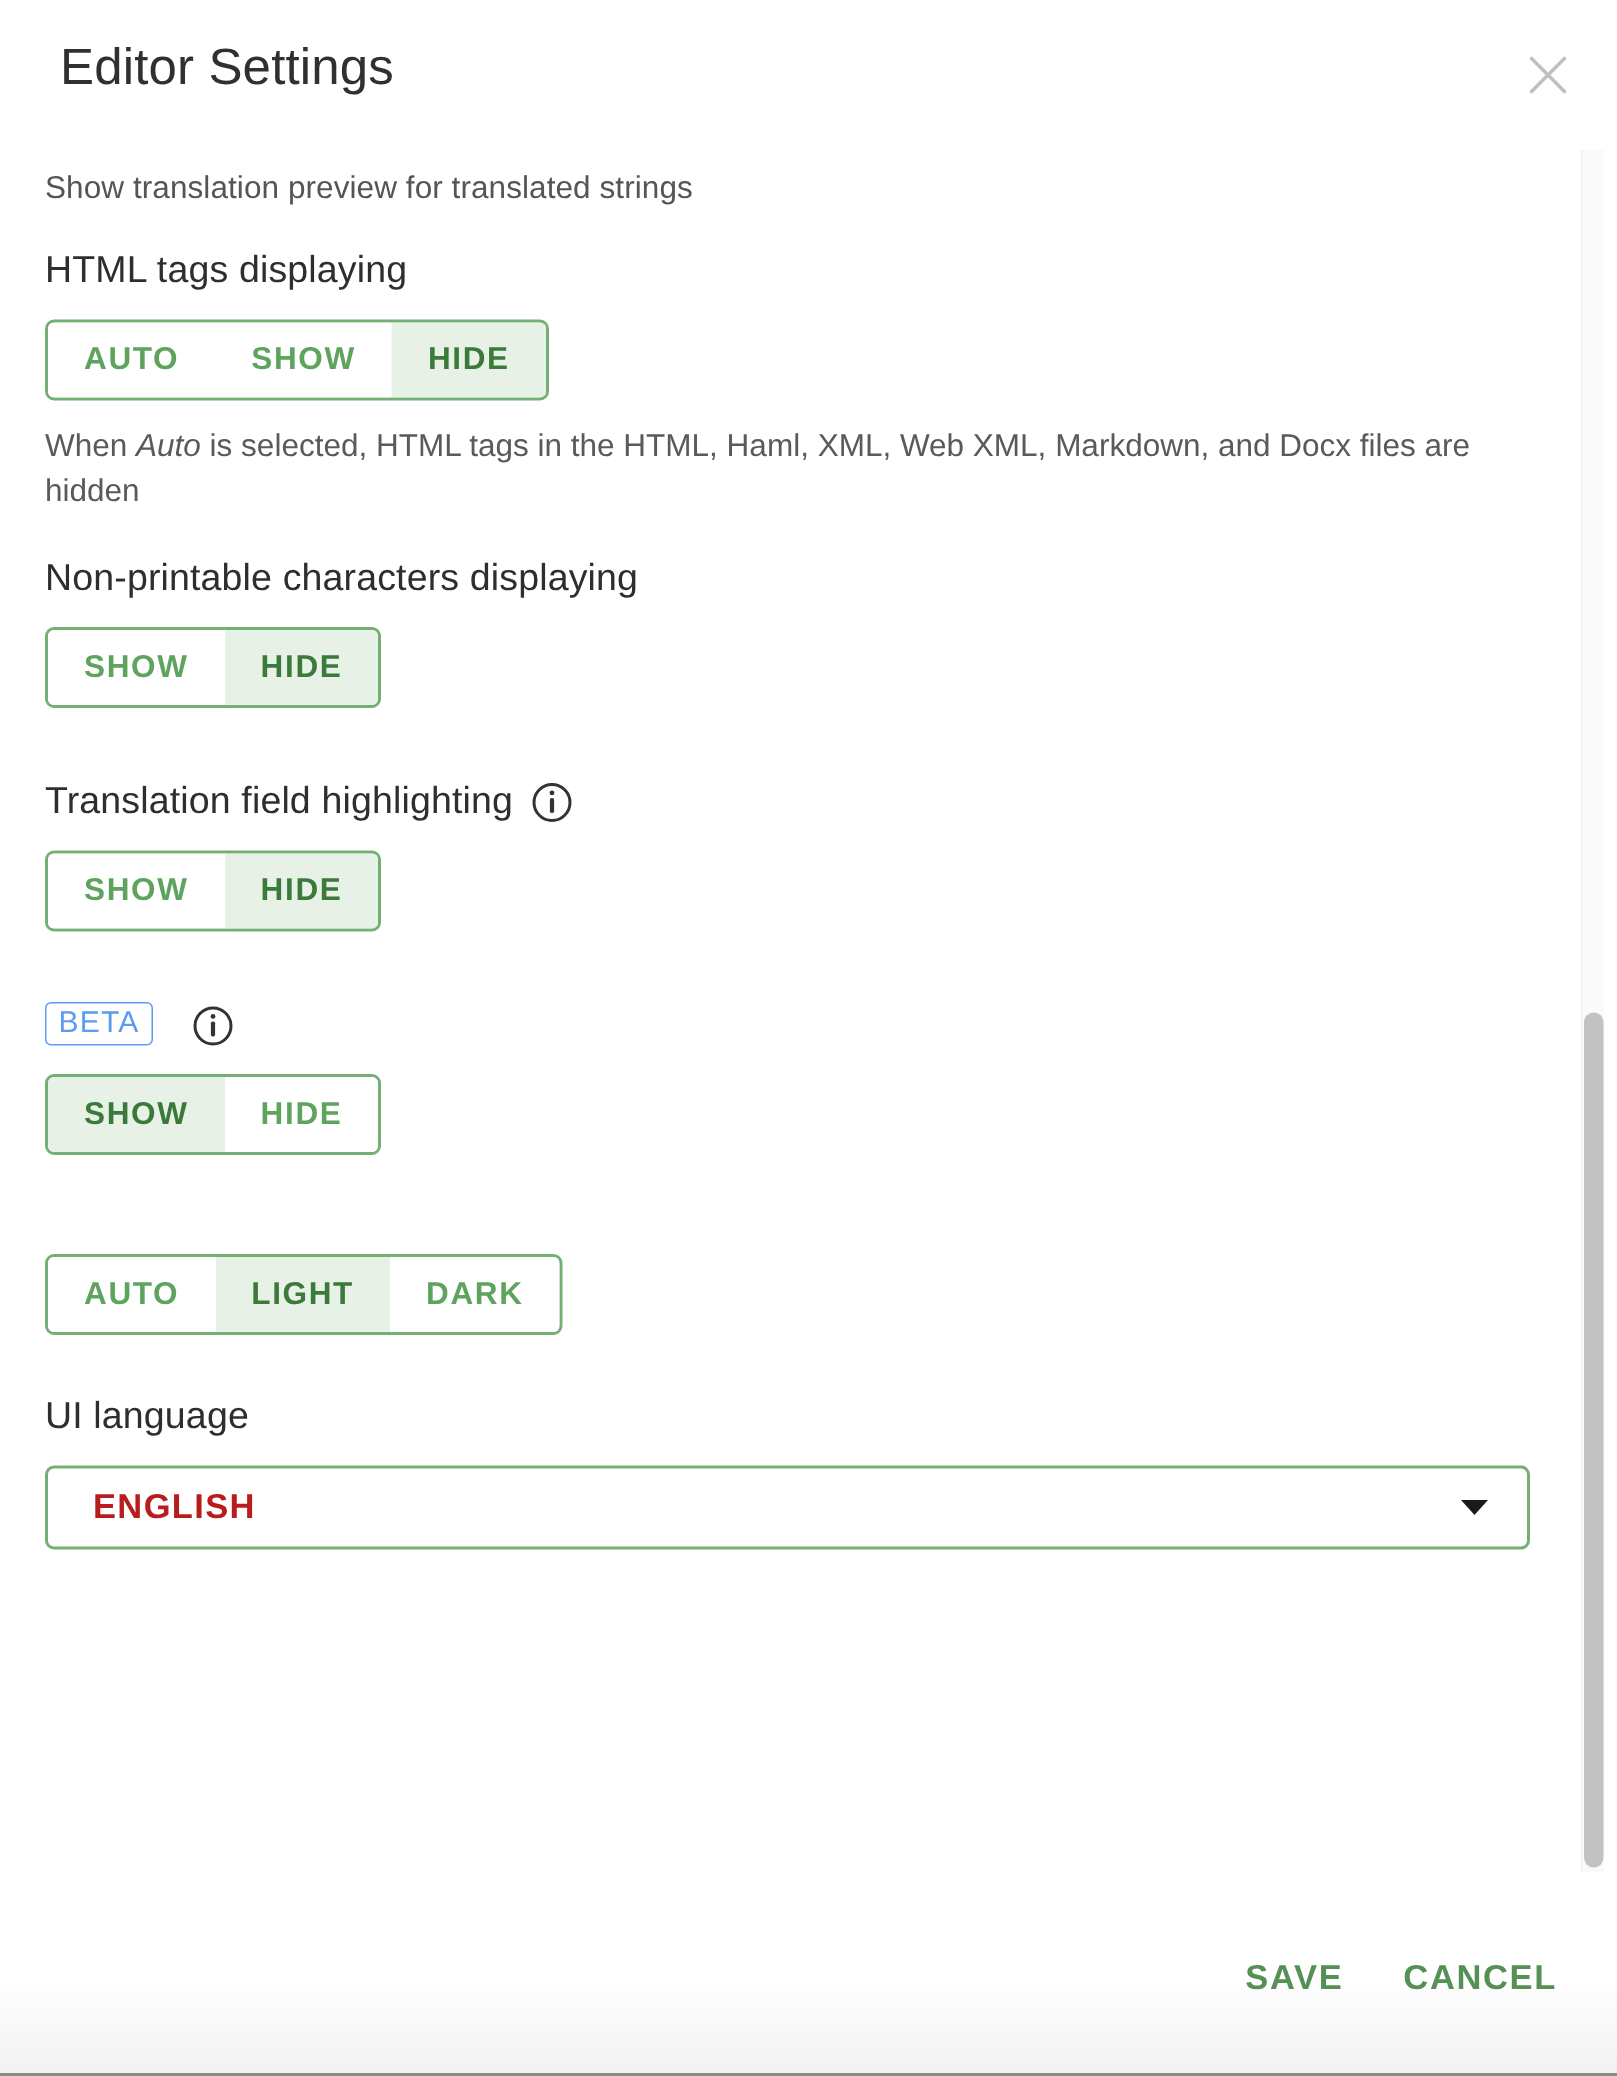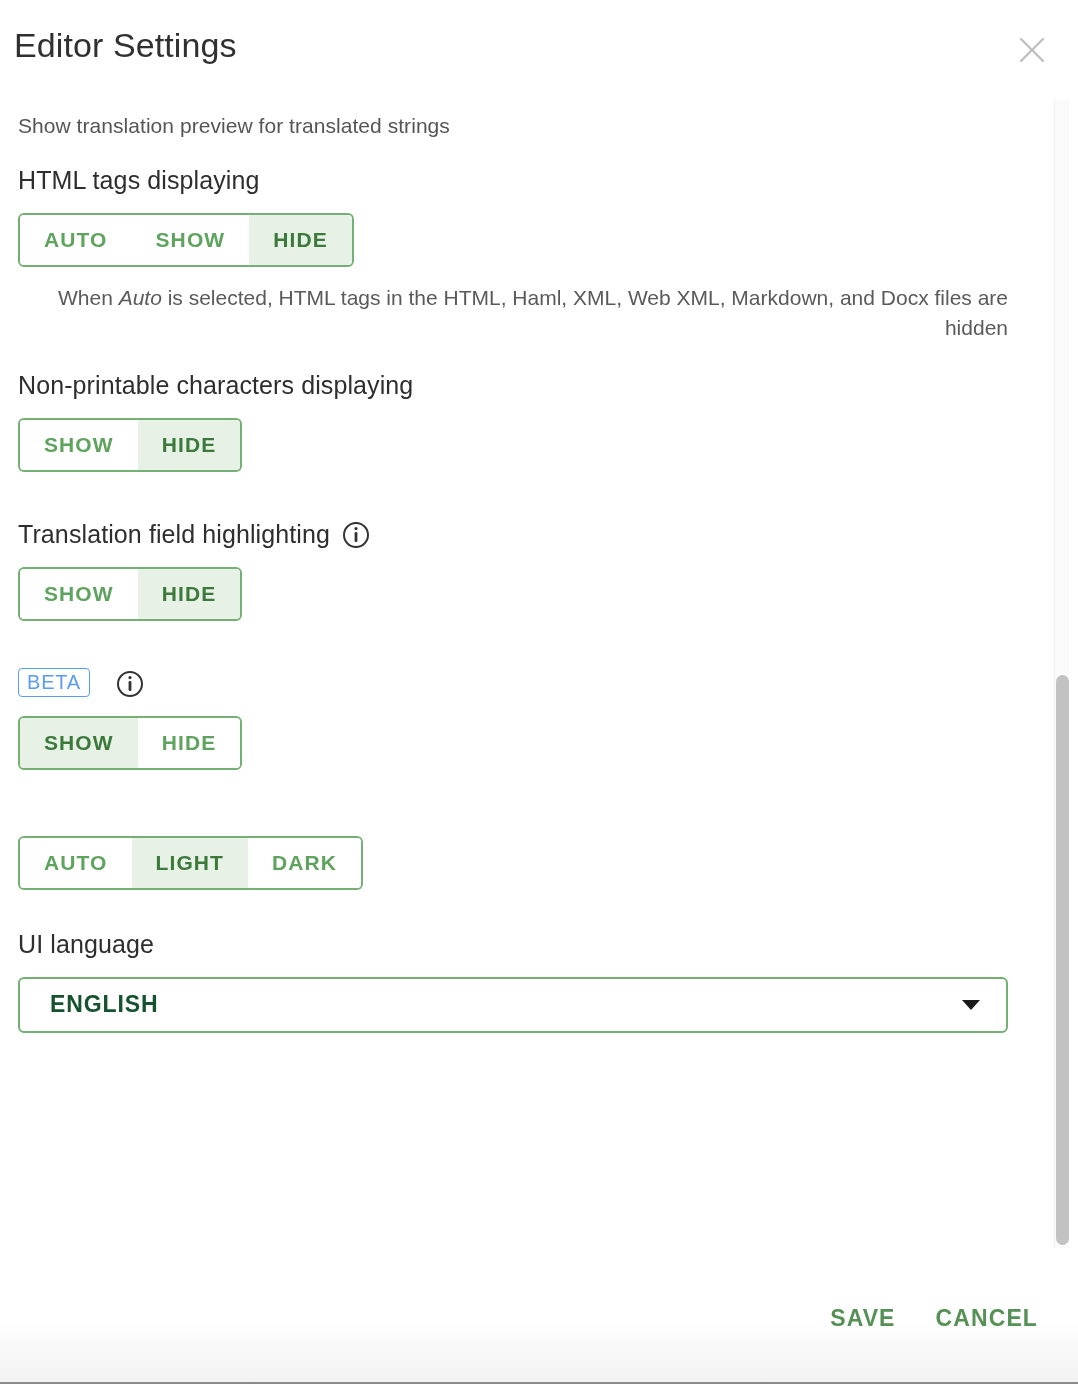--- a/index.html
+++ b/index.html
@@ -24,21 +24,21 @@
   .dialog-header {
     position: absolute;
     top: 0; left: 0;
     width: 1078px;
     height: 98px;
     background: #ffffff;
     z-index: 5;
   }
   .dialog-title {
     position: absolute;
-    left: 14px;
+    left: 40px;
     top: 26px;
     font-size: 34px;
     font-weight: 400;
     color: #303030;
     letter-spacing: 0.1px;
   }
   .close-button {
     position: absolute;
     right: 24px;
     top: 28px;
@@ -56,21 +56,21 @@
     position: absolute;
     top: 98px;
     left: 0;
     width: 1078px;
     height: 1175px;
     background: #ffffff;
     overflow: hidden;
   }
   .body-inner {
     position: relative;
-    padding: 0 18px;
+    padding: 0 30px;
     width: 1048px;
   }
 
   .subtitle {
     font-size: 21px;
     color: #555555;
     margin-top: 16px;
     letter-spacing: 0.05px;
   }
 
@@ -113,21 +113,20 @@
     position: relative;
     top: -1px;
   }
 
   .helper-text {
     font-size: 21px;
     color: #5a5a5a;
     line-height: 1.42;
     margin-top: 16px;
     max-width: 990px;
-    text-align: right;
   }
   .helper-text i { font-style: italic; }
 
   
   .toggle-group {
     display: inline-flex;
     border: 2px solid #74b074;
     border-radius: 6px;
     overflow: hidden;
     margin-top: 18px;
@@ -179,21 +178,21 @@
     border-radius: 6px;
     background: #ffffff;
     display: flex;
     align-items: center;
     cursor: pointer;
   }
   .select-value {
     font-size: 23px;
     font-weight: 700;
     letter-spacing: 0.9px;
-    color: #14532d;
+    color: #b91c1c;
     padding-left: 30px;
   }
   .select-caret {
     position: absolute;
     right: 26px;
     top: 50%;
     transform: translateY(-50%);
     width: 0; height: 0;
     border-left: 9px solid transparent;
     border-right: 9px solid transparent;

